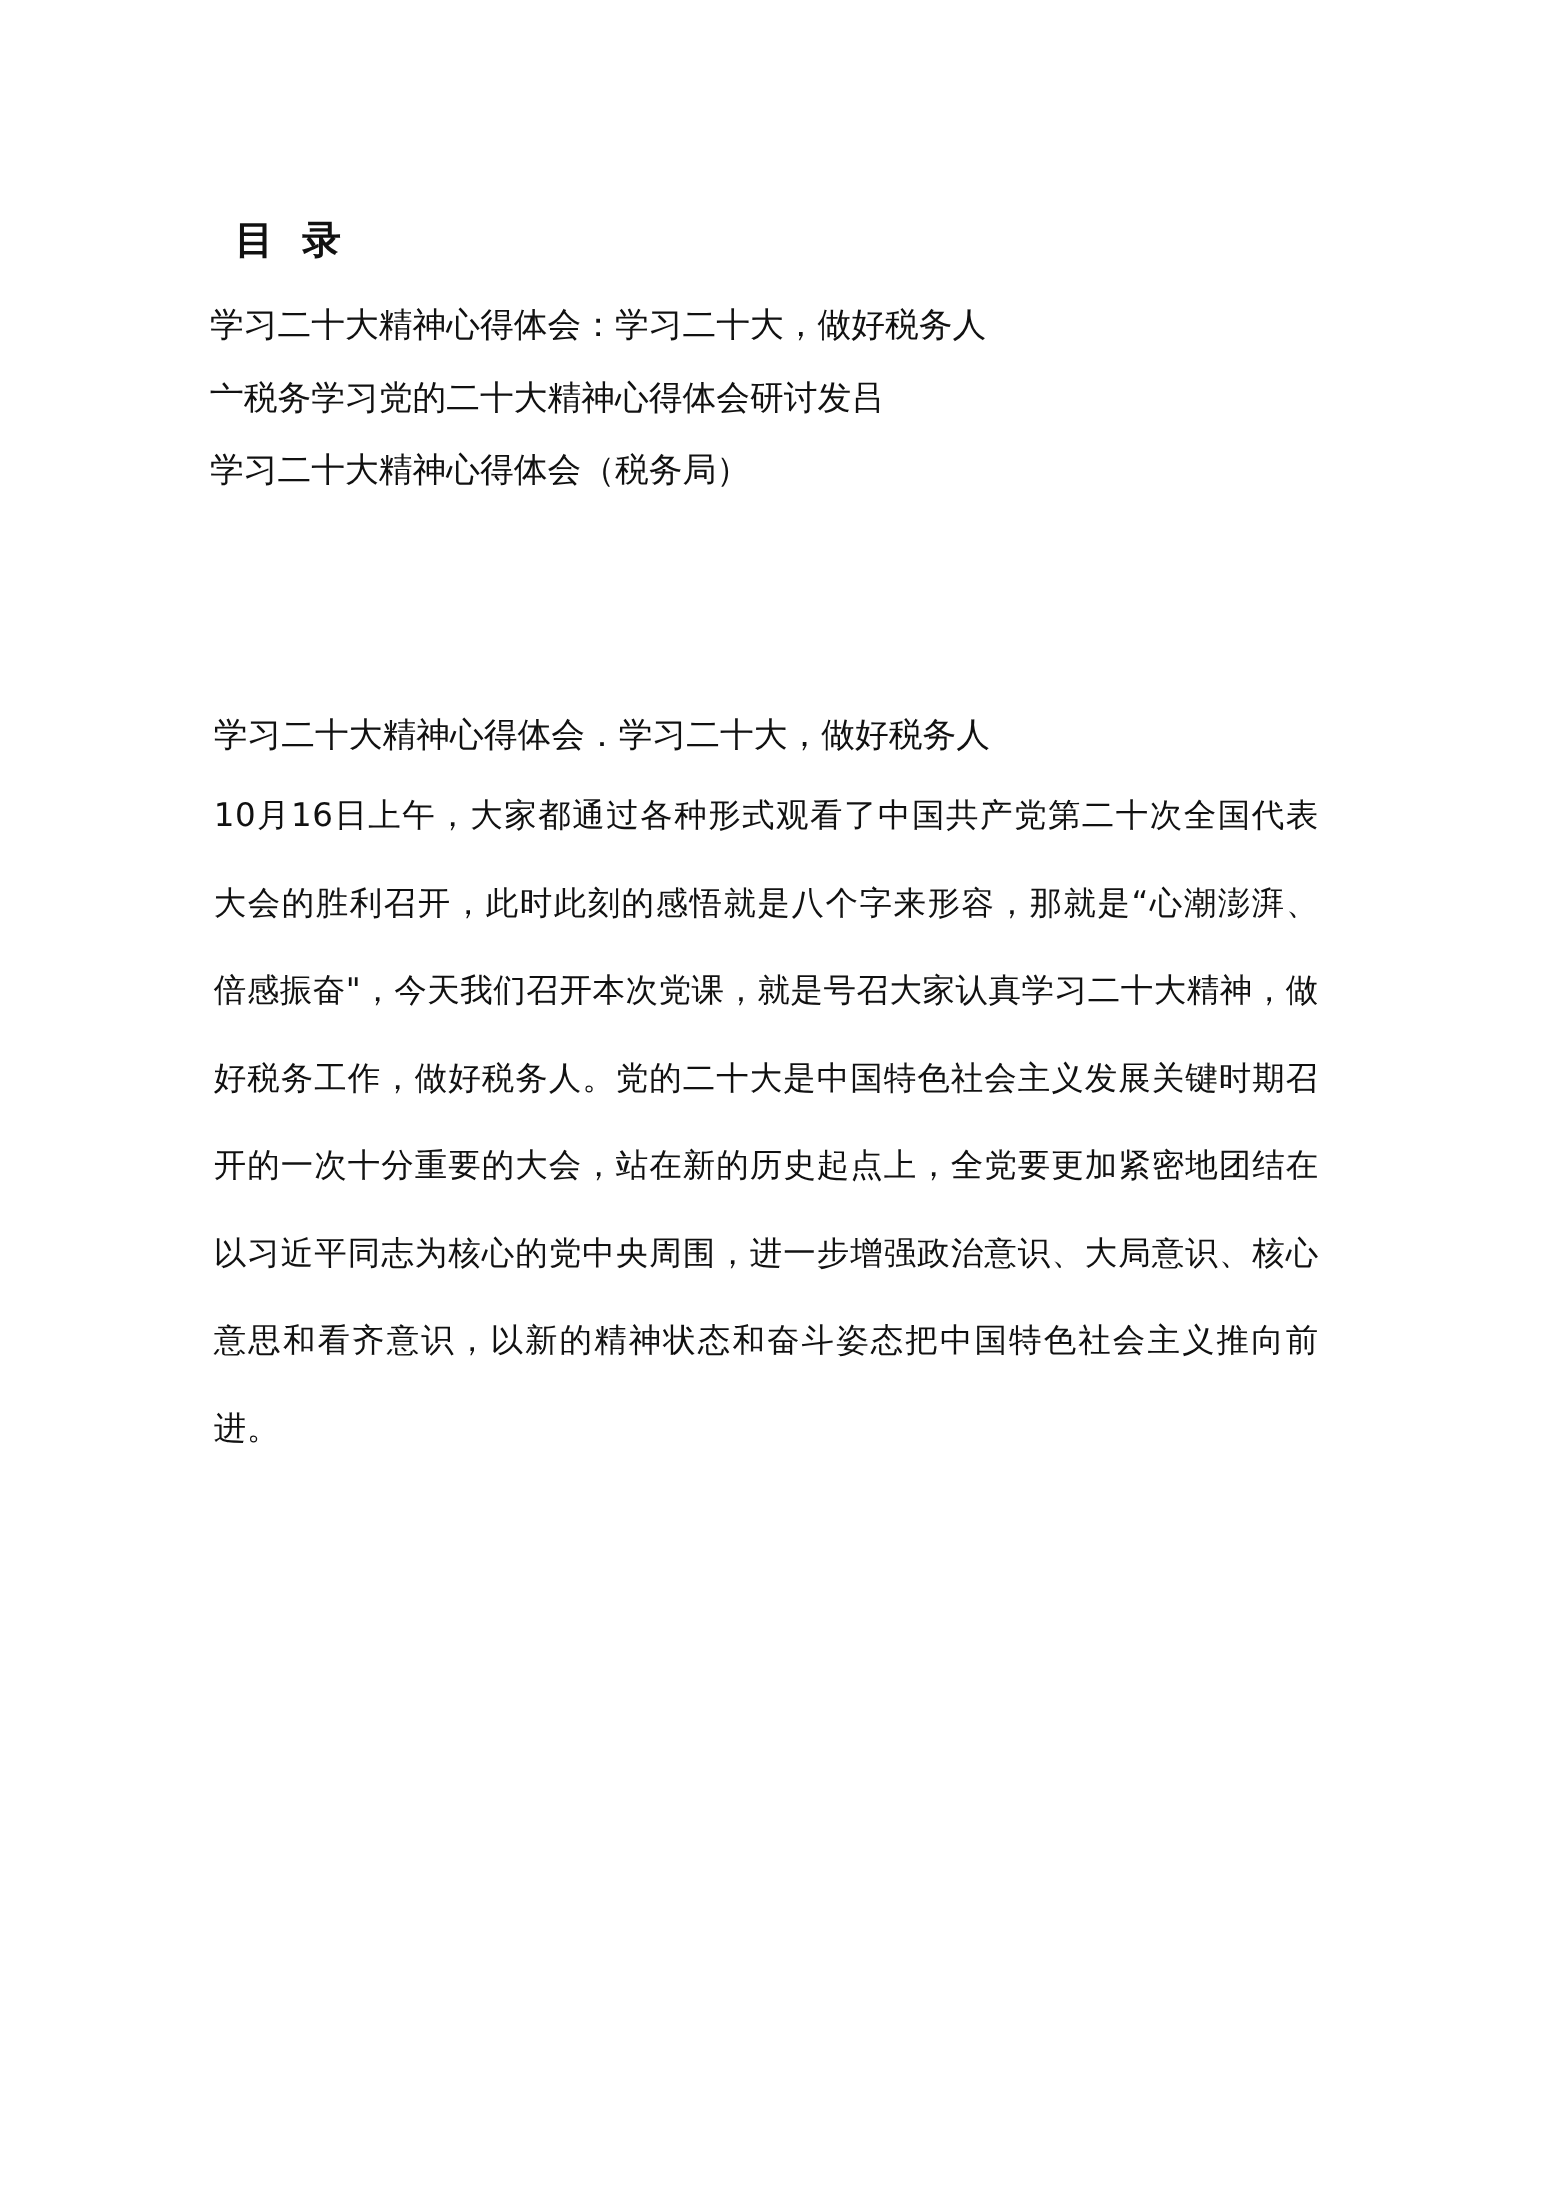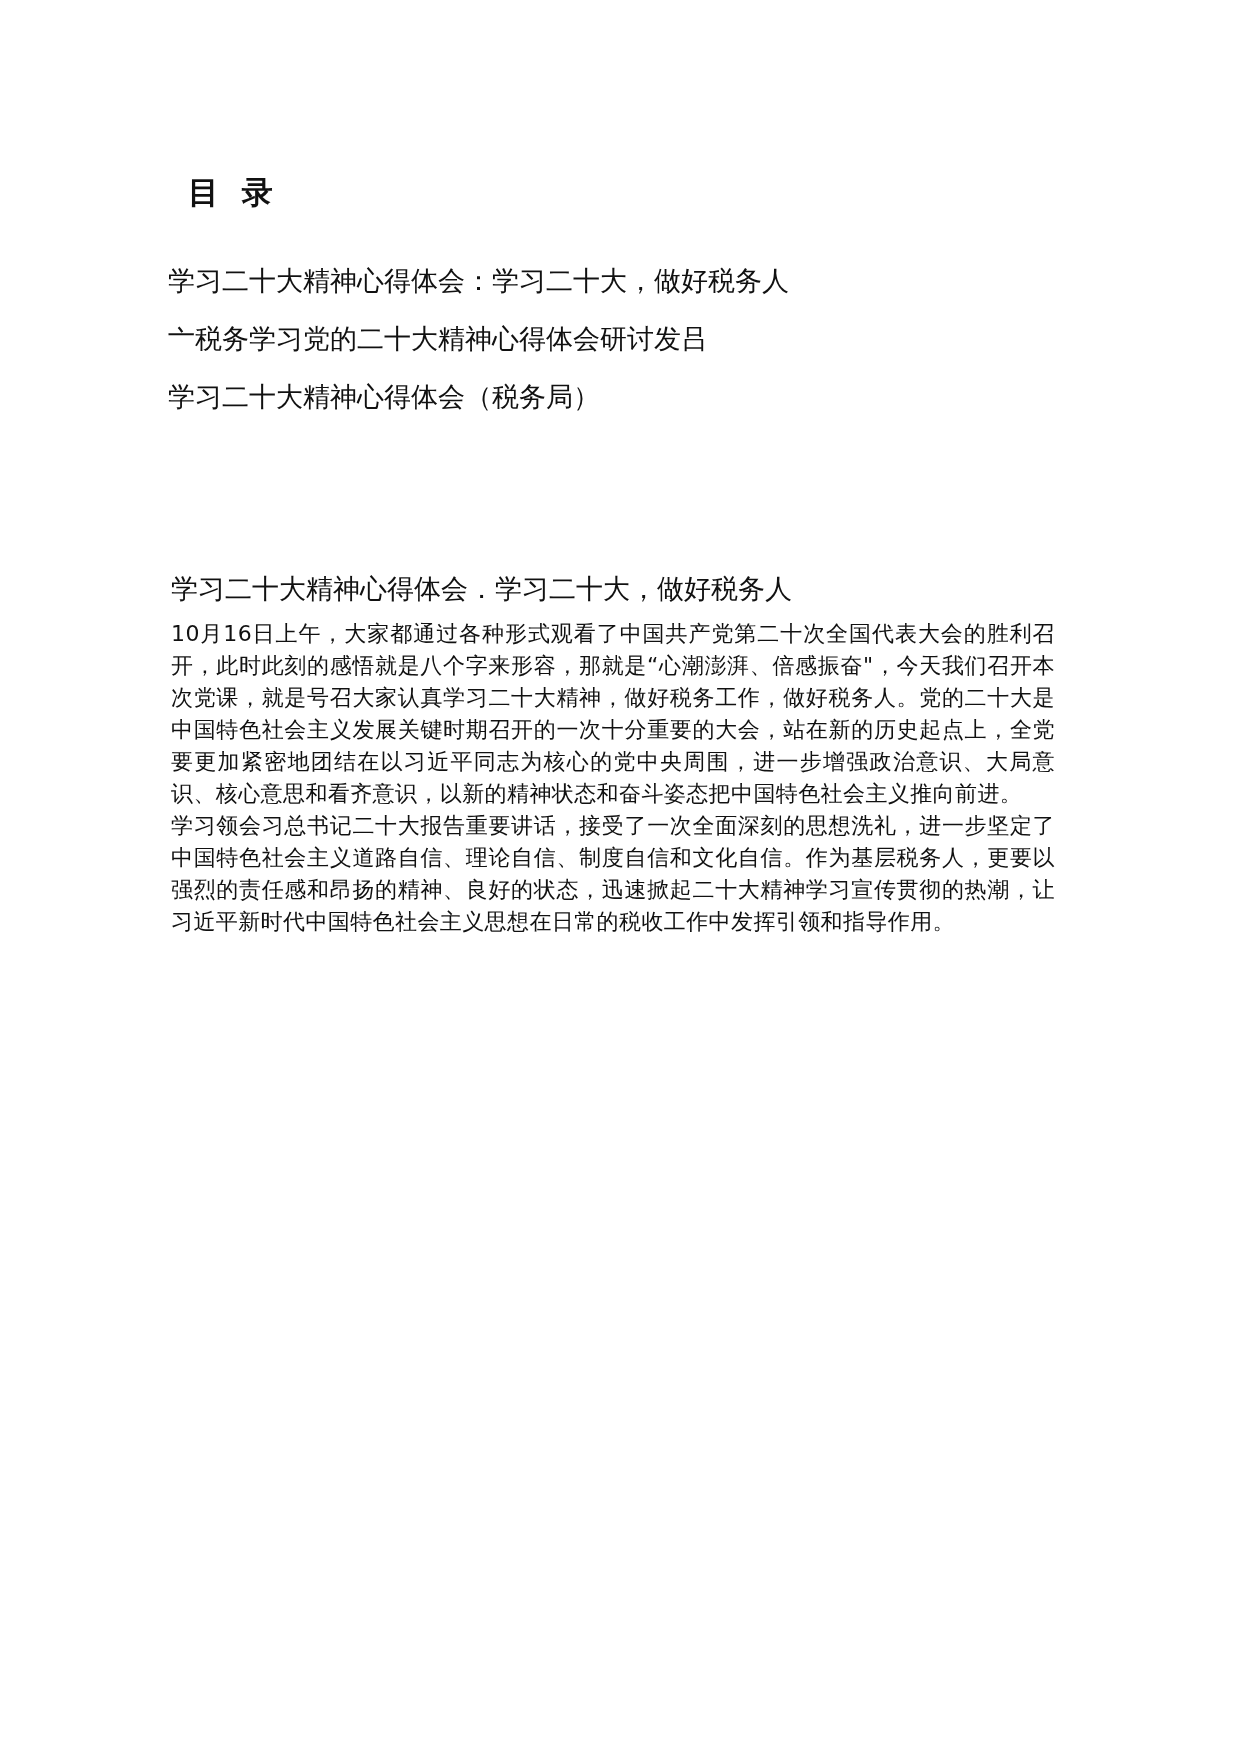--- a/index.html
+++ b/index.html
@@ -31,21 +31,21 @@
       font-weight: bold;
       letter-spacing: 6px;
       line-height: 40px;
       margin: 0;
       padding-left: 20px;
       box-sizing: border-box;
     }
     .toc-list {
       position: absolute;
       left: 0;
-      top: 252px;
+      top: 232px;
       margin: 0;
       padding: 0;
       list-style: none;
     }
     .toc-item {
       font-size: 27px;
       line-height: 58px;
       height: 58px;
       white-space: nowrap;
       cursor: pointer;
@@ -59,22 +59,22 @@
     .section-heading {
       font-size: 27px;
       line-height: 58px;
       height: 58px;
       margin: 0;
       font-weight: normal;
       white-space: nowrap;
     }
     .para {
       margin: 0;
-      font-size: 22px;
-      line-height: 32px;
+      font-size: 26px;
+      line-height: 70px;
       letter-spacing: 0.4px;
       text-align: justify;
       word-break: break-all;
     }
   </style>
 </head>
 <body>
 
 <div class="page">
 
@@ -82,16 +82,15 @@
 
   <ul class="toc-list">
     <li class="toc-item">学习二十大精神心得体会：学习二十大，做好税务人</li>
     <li class="toc-item">亠税务学习党的二十大精神心得体会研讨发吕</li>
     <li class="toc-item">学习二十大精神心得体会（税务局）</li>
   </ul>
 
   <div class="section">
     <h2 class="section-heading">学习二十大精神心得体会．学习二十大，做好税务人</h2>
     <p class="para">10月16日上午，大家都通过各种形式观看了中国共产党第二十次全国代表大会的胜利召开，此时此刻的感悟就是八个字来形容，那就是“心潮澎湃、倍感振奋"，今天我们召开本次党课，就是号召大家认真学习二十大精神，做好税务工作，做好税务人。党的二十大是中国特色社会主义发展关键时期召开的一次十分重要的大会，站在新的历史起点上，全党要更加紧密地团结在以习近平同志为核心的党中央周围，进一步增强政治意识、大局意识、核心意思和看齐意识，以新的精神状态和奋斗姿态把中国特色社会主义推向前进。</p>
-    <p class="para">学习领会习总书记二十大报告重要讲话，接受了一次全面深刻的思想洗礼，进一步坚定了中国特色社会主义道路自信、理论自信、制度自信和文化自信。作为基层税务人，更要以强烈的责任感和昂扬的精神、良好的状态，迅速掀起二十大精神学习宣传贯彻的热潮，让习近平新时代中国特色社会主义思想在日常的税收工作中发挥引领和指导作用。</p>
   </div>
 
 </div>
 
 </body></html>

